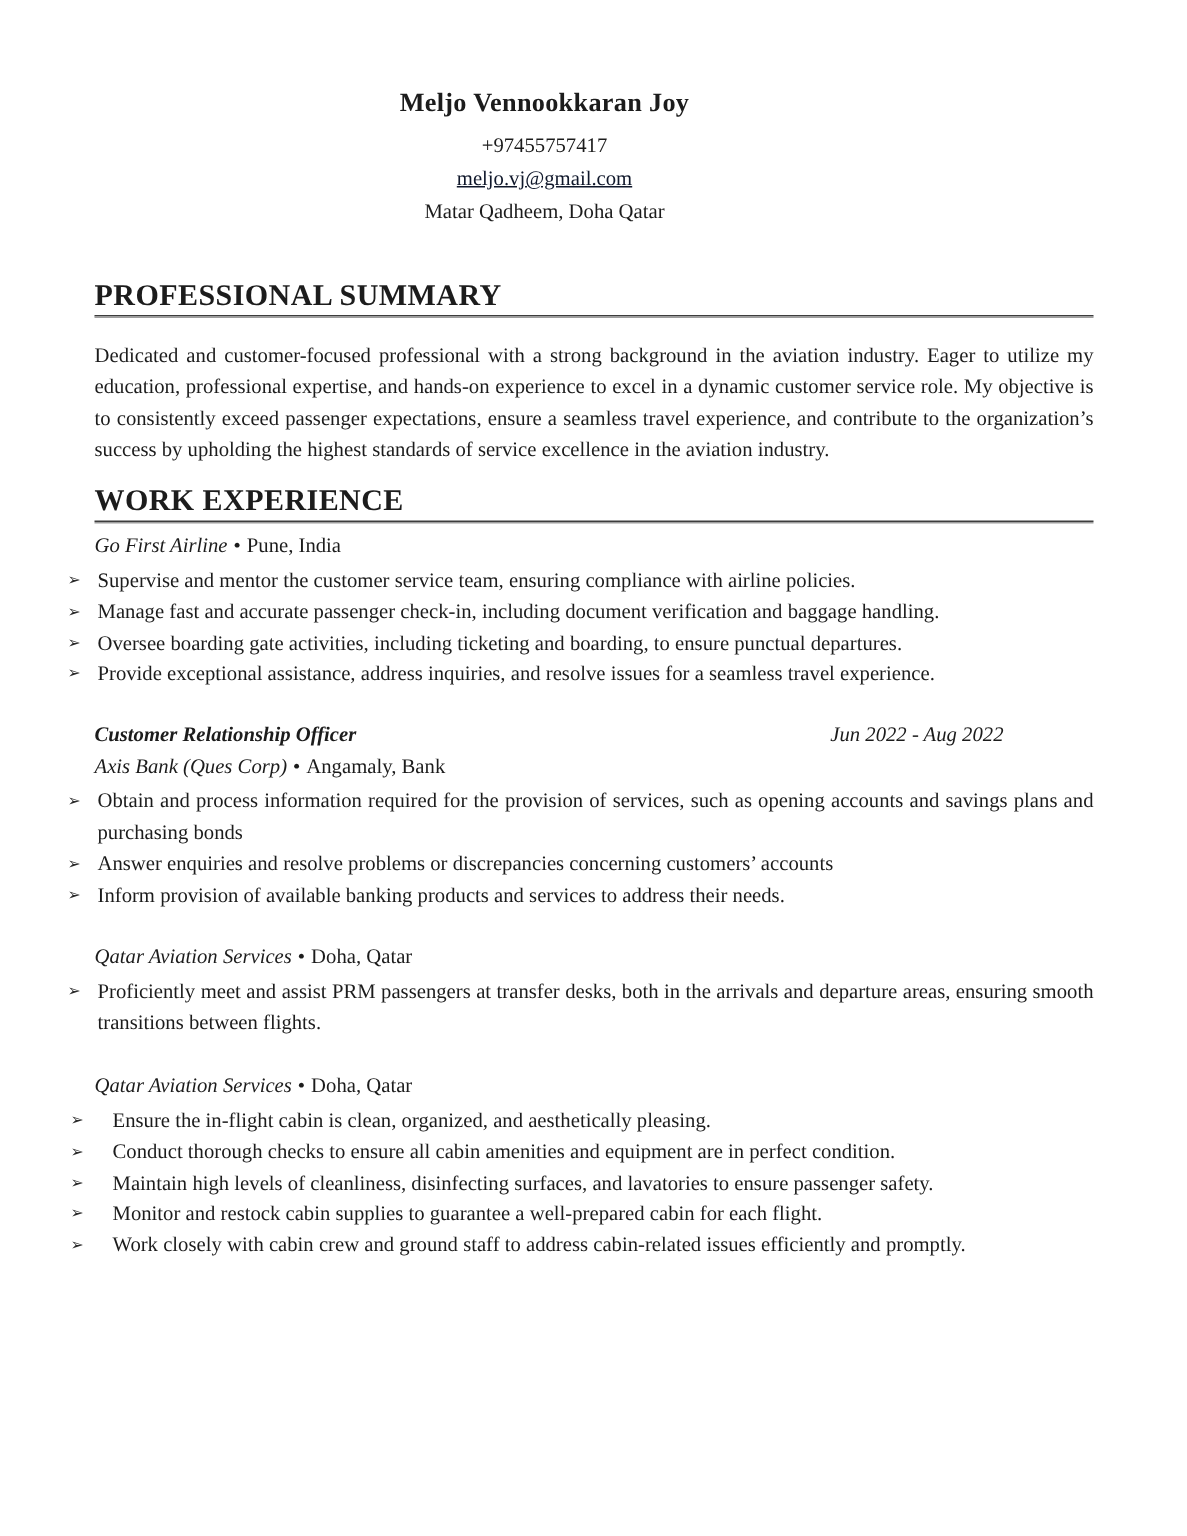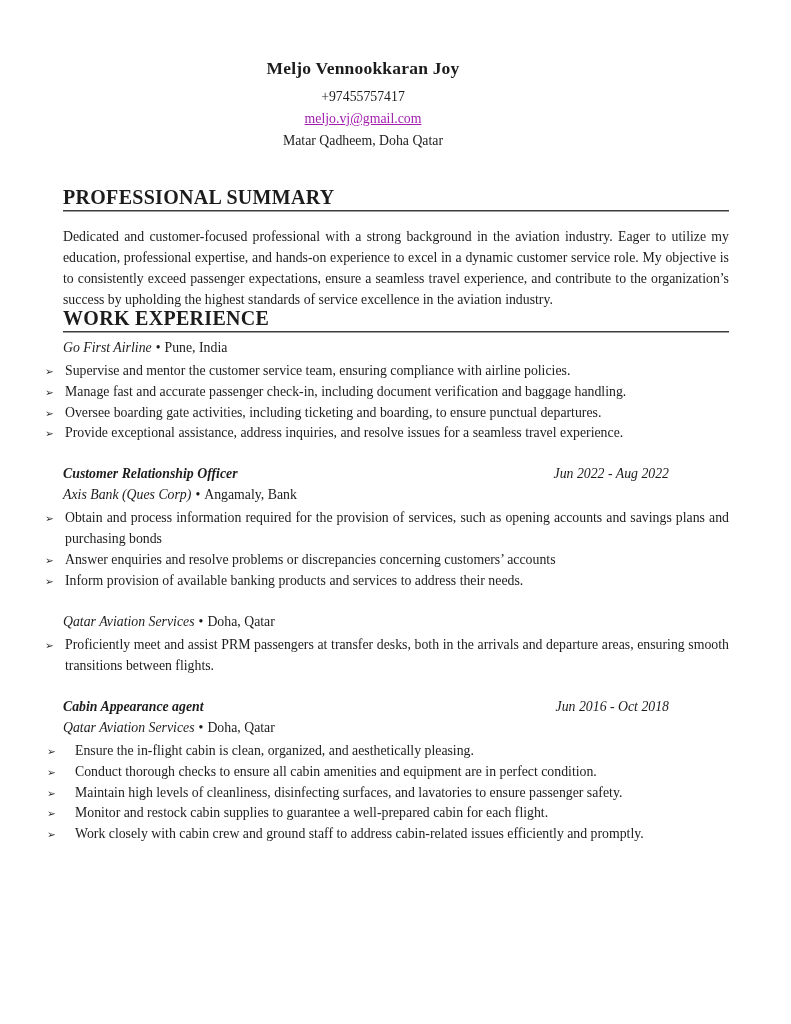--- a/index.html
+++ b/index.html
@@ -21,21 +21,21 @@
   .name {
     font-size: 17.5px; font-weight: 700;
     line-height: 23px; letter-spacing: 0.2px;
     margin-bottom: 6px;
   }
   .contact-line { font-size: 13.8px; line-height: 22px; }
   .email-link { color: #467a8e; text-decoration: underline; cursor: pointer; }
 
   
   .section-summary { margin-top: 37px; }
-  .section-experience { }
+  .section-experience { margin-top: 16px; }
   .section-heading {
     font-size: 20px; font-weight: 700;
     letter-spacing: 0.3px; line-height: 17px;
     padding-bottom: 4px;
   }
   .rule {
     height: 2px;
     border-top: 1.8px solid #3d3d3d;
     border-bottom: 1.4px solid #9d9d9d;
   }
@@ -70,21 +70,21 @@
 </style>
 </head>
 <body style="color: rgb(28, 28, 28);">
 
 <div class="page">
 
   <div class="header">
     <div class="name">Meljo Vennookkaran Joy</div>
     <div class="contact-line">+97455757417</div>
     <div class="contact-line">
-      <a class="email-link" href="#" style="color: #a21caf;">meljo.vj@gmail.com</a>
+      <a class="email-link" href="#" style="color: #0f172a;">meljo.vj@gmail.com</a>
     </div>
     <div class="contact-line">Matar Qadheem, Doha Qatar</div>
   </div>
 
   <div class="section-summary">
     <div class="section-heading">PROFESSIONAL SUMMARY</div>
     <div class="rule"></div>
     <div class="summary-text">Dedicated and customer-focused professional with a strong background in the aviation industry. Eager to utilize my education, professional expertise, and hands-on experience to excel in a dynamic customer service role. My objective is to consistently exceed passenger expectations, ensure a seamless travel experience, and contribute to the organization’s success by upholding the highest standards of service excellence in the aviation industry.</div>
   </div>
 
@@ -137,24 +137,20 @@
         <div class="job">
           <div class="job-company"><span class="company-name">Qatar Aviation Services</span><span class="company-sep">•</span><span class="job-location">Doha, Qatar</span></div>
           <div class="bullets">
             <div class="bullet">
               <span class="bullet-marker">➢</span>
               <span class="bullet-text">Proficiently meet and assist PRM passengers at transfer desks, both in the arrivals and departure areas, ensuring smooth transitions between flights.</span>
             </div>
           </div>
         </div>
         <div class="job">
-          <div class="job-header">
-            <span class="job-title">Cabin Appearance agent</span>
-            <span class="job-dates">Jun 2016 - Oct 2018</span>
-          </div>
           <div class="job-company"><span class="company-name">Qatar Aviation Services</span><span class="company-sep">•</span><span class="job-location">Doha, Qatar</span></div>
           <div class="bullets">
             <div class="bullet">
               <span class="bullet-marker">➢</span>
               <span class="bullet-text">Ensure the in-flight cabin is clean, organized, and aesthetically pleasing.</span>
             </div>
             <div class="bullet">
               <span class="bullet-marker">➢</span>
               <span class="bullet-text">Conduct thorough checks to ensure all cabin amenities and equipment are in perfect condition.</span>
             </div>

